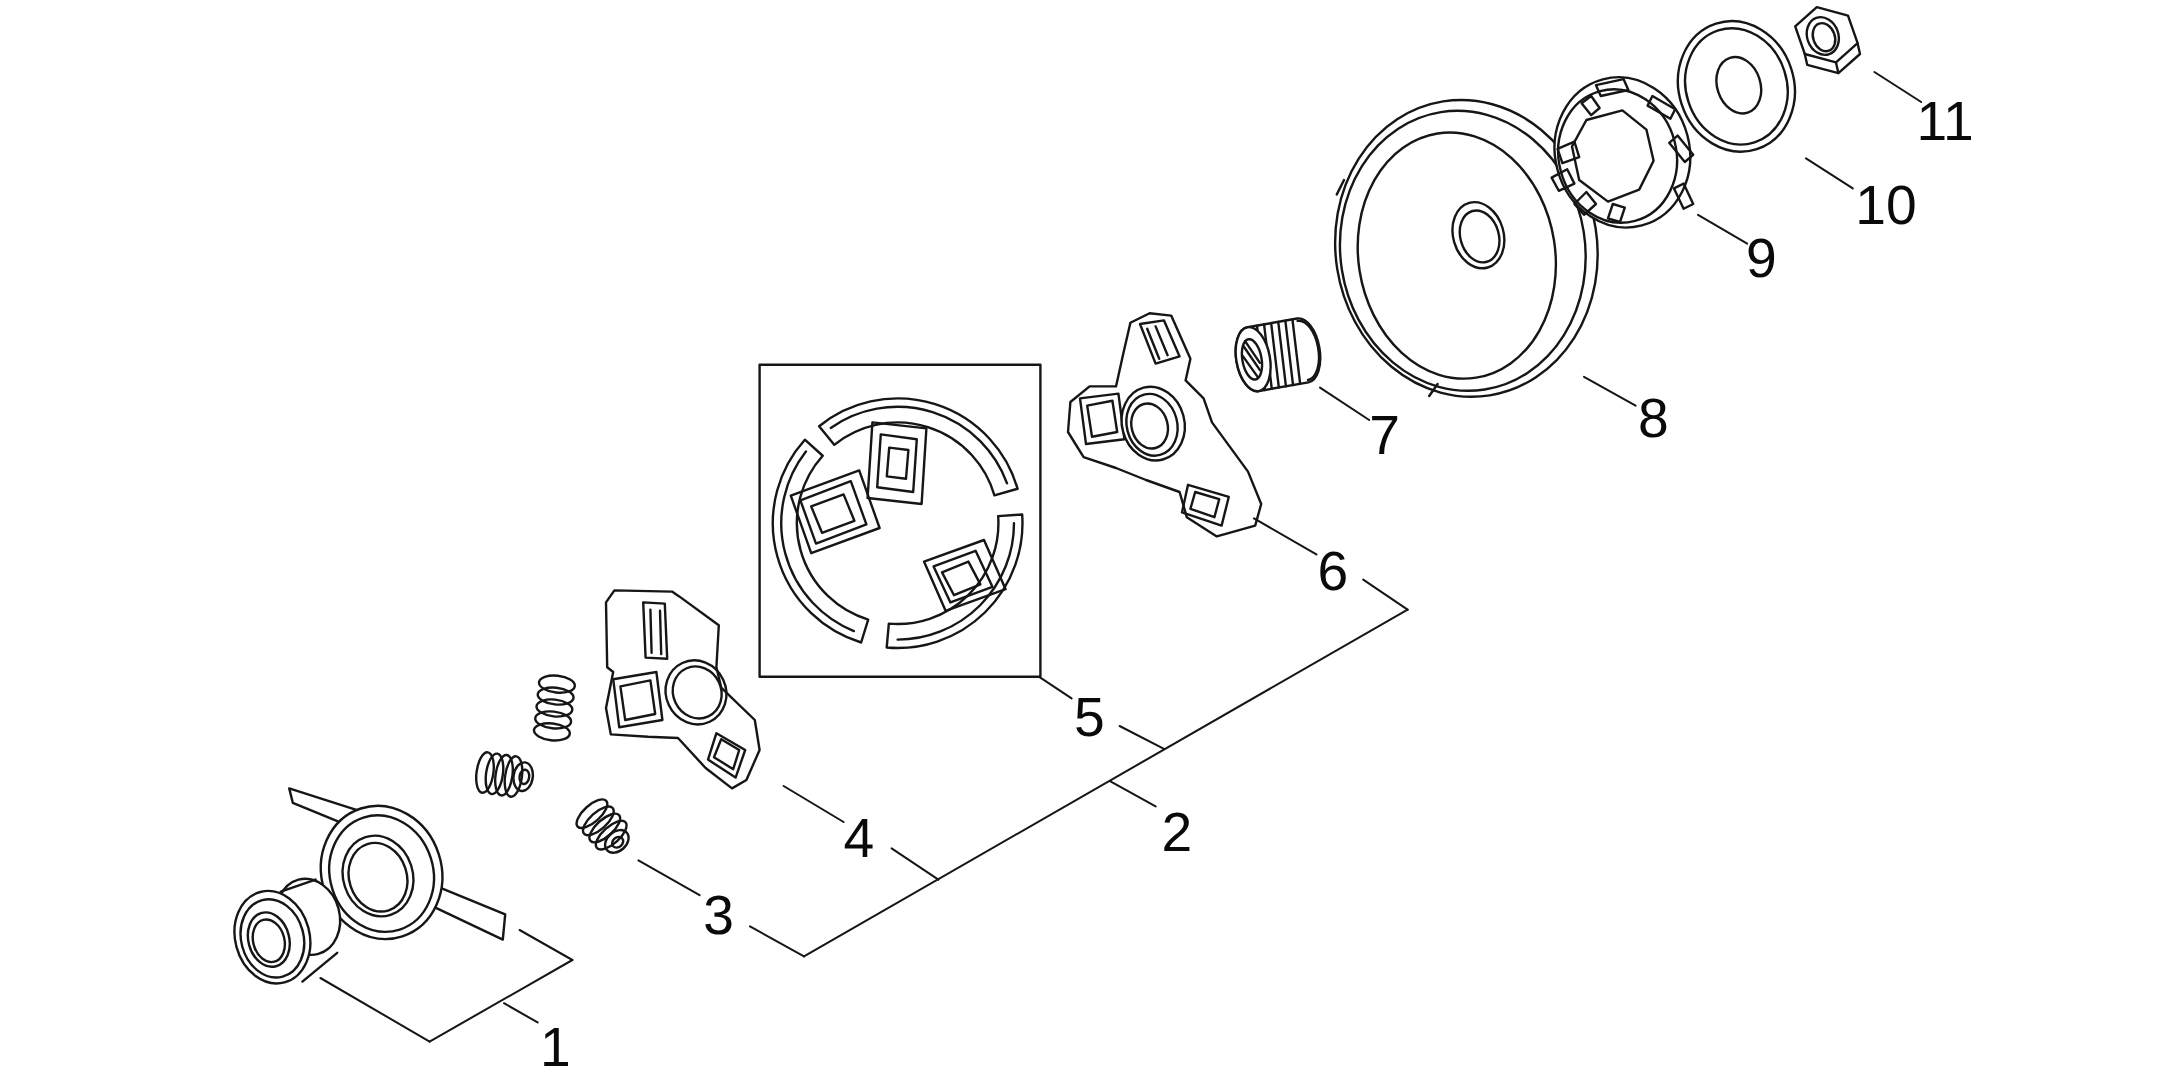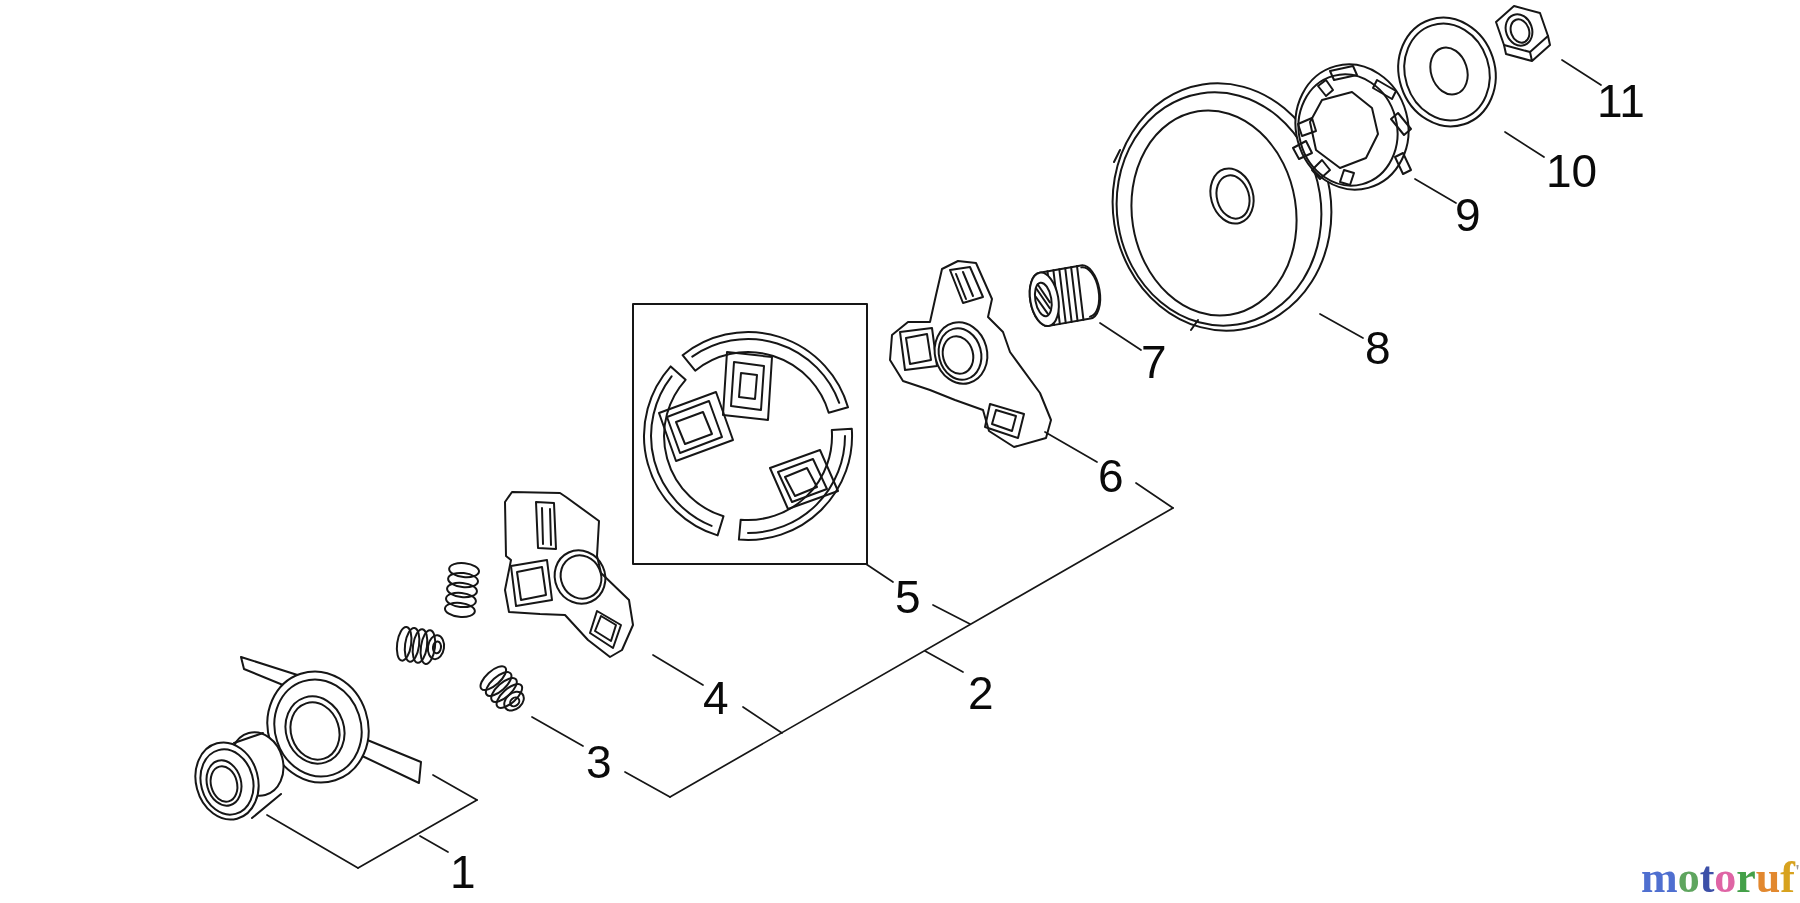--- a/index.html
+++ b/index.html
@@ -207,17 +207,14 @@
     <text class="callout" x="895" y="613">5</text>
     <text class="callout" x="1098" y="492">6</text>
     <text class="callout" x="1141" y="378">7</text>
     <text class="callout" x="1365" y="364">8</text>
     <text class="callout" x="1455" y="231">9</text>
     <text class="callout" x="1546" y="187">10</text>
     <text class="callout" x="1597" y="117">11</text>
   </g>
 </svg>
 
-<div class="logo">
-  <span><span style="color: rgb(79, 111, 208);">m</span><span style="color: rgb(95, 165, 95);">o</span><span style="color: rgb(61, 80, 168);">t</span><span style="color: rgb(223, 100, 165);">o</span><span style="color: rgb(68, 160, 73);">r</span><span style="color: rgb(226, 136, 47);">u</span><span style="color: rgb(215, 162, 30);">f</span></span><span class="tick">'</span>
+
 </div>
 
-</div>
-
 </body></html>

